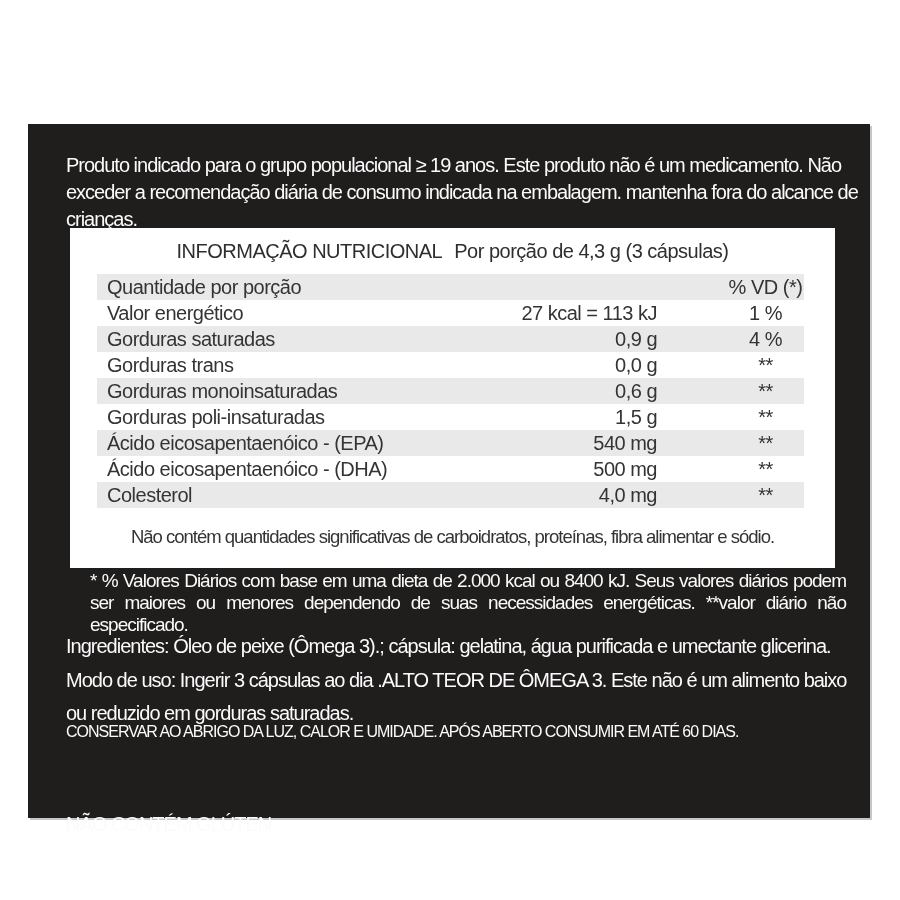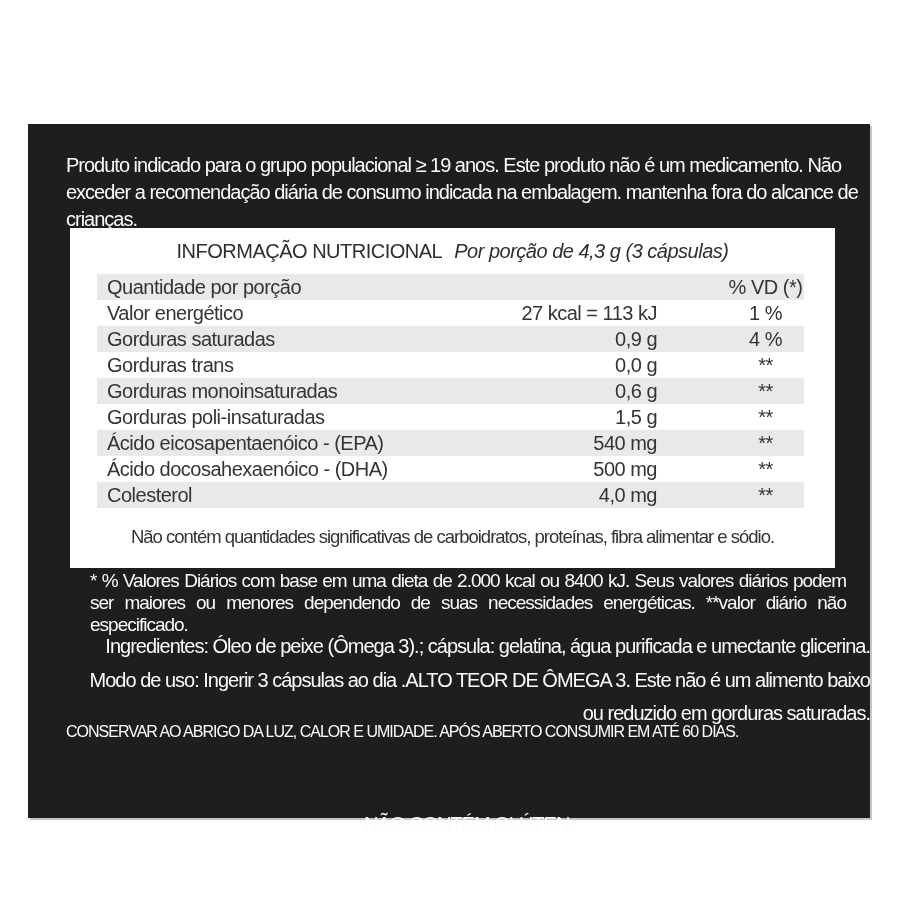--- a/index.html
+++ b/index.html
@@ -9,42 +9,42 @@
   .panel{position:absolute;left:28px;top:124px;width:842px;height:694px;
     background:#201d1d;box-shadow:2px 2px 0 0 #c6c6c6;color:#fbfbfb;}
 
   .notice{position:absolute;left:38px;top:28px;width:800px;margin:0;
     font-size:20px;line-height:27px;letter-spacing:-1px;color:#fbfbfb;}
 
   .ntable{position:absolute;left:42px;top:104px;width:765px;height:340px;
     background:#ffffff;color:#343434;}
   .ntitle{height:46px;line-height:46px;text-align:center;font-size:20px;
     letter-spacing:-0.5px;white-space:nowrap;color:#2e2e2e;}
-  .ntitle .serving{margin-left:12px;font-style:italic;}
+  .ntitle .serving{margin-left:12px;}
   .trows{margin:0 31px 0 27px;}
   .trow{display:flex;align-items:center;height:26px;line-height:26px;
     font-size:20px;letter-spacing:-0.5px;padding-left:10px;}
   .trows .trow:nth-child(odd){background:#e9e9e9;}
   .t-label{flex:1;white-space:nowrap;overflow:hidden;}
   .t-amount{width:150px;text-align:right;white-space:nowrap;}
   .t-gap{width:70px;}
   .t-vd{width:77px;text-align:center;white-space:nowrap;}
   .tfoot{margin:12px;height:34px;line-height:34px;text-align:center;
     font-size:18.5px;letter-spacing:-1px;white-space:nowrap;color:#343434;}
 
   .dv-note{position:absolute;left:62px;top:446px;width:756px;margin:0;
     font-size:19px;line-height:22px;letter-spacing:-1px;text-align:justify;color:#fbfbfb;}
 
   .ingredients{position:absolute;left:38px;top:506px;width:804px;margin:0;
-    font-size:20px;line-height:33.5px;letter-spacing:-1px;color:#fbfbfb;text-align:right;}
+    font-size:20px;line-height:33.5px;letter-spacing:-1px;color:#fbfbfb;}
 
   .storage{position:absolute;left:38px;top:592px;width:806px;margin:0;
     font-size:16px;line-height:32px;letter-spacing:-1px;color:#fbfbfb;}
   .gluten{position:absolute;left:38px;top:684px;width:806px;margin:0;
-    font-size:20px;line-height:32px;letter-spacing:-1px;color:#fbfbfb;text-align:center;}
+    font-size:20px;line-height:32px;letter-spacing:-1px;color:#fbfbfb;}
 </style>
 </head>
 <body>
 
 <div class="stage">
   <div class="panel">
 
     <p class="notice">Produto indicado para o grupo populacional ≥ 19 anos. Este produto não é um medicamento. Não exceder a recomendação diária de consumo indicada na embalagem. mantenha fora do alcance de crianças.</p>
 
     <div class="ntable">
@@ -90,21 +90,21 @@
           <span class="t-gap"></span>
           <span class="t-vd">**</span>
         </div>
         <div class="trow">
           <span class="t-label">Ácido eicosapentaenóico - (EPA)</span>
           <span class="t-amount">540 mg</span>
           <span class="t-gap"></span>
           <span class="t-vd">**</span>
         </div>
         <div class="trow">
-          <span class="t-label">Ácido docosahexaenóico - (DHA)</span>
+          <span class="t-label">Ácido eicosapentaenóico - (DHA)</span>
           <span class="t-amount">500 mg</span>
           <span class="t-gap"></span>
           <span class="t-vd">**</span>
         </div>
         <div class="trow">
           <span class="t-label">Colesterol</span>
           <span class="t-amount">4,0 mg</span>
           <span class="t-gap"></span>
           <span class="t-vd">**</span>
         </div>

